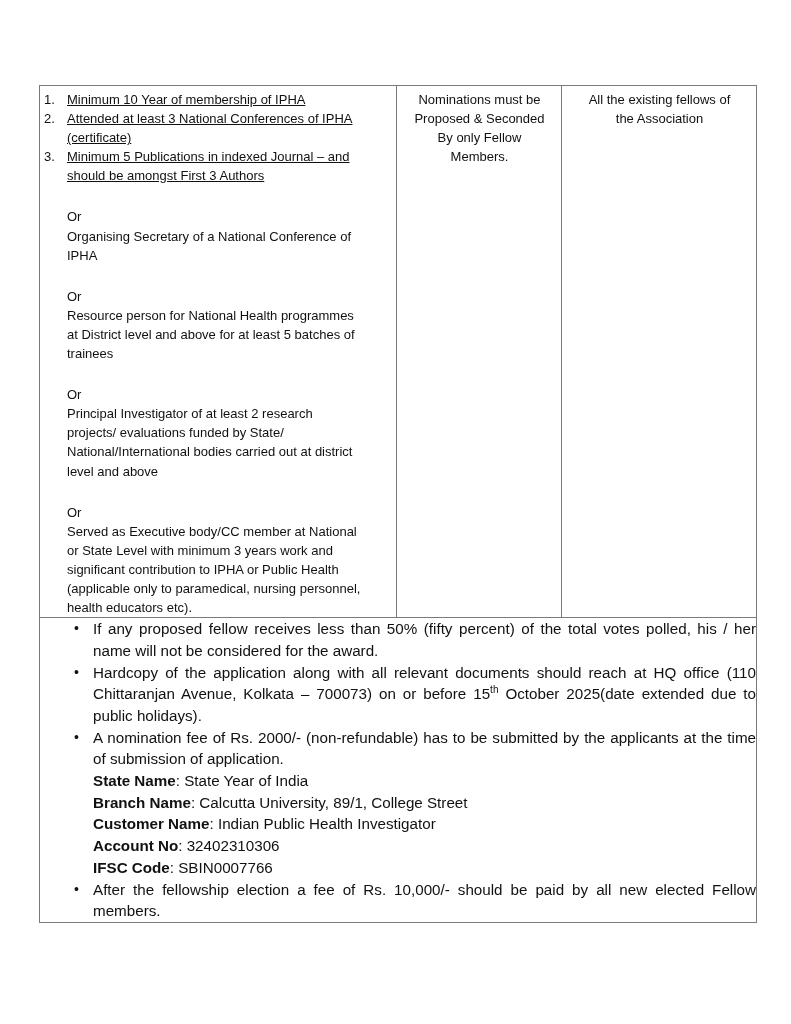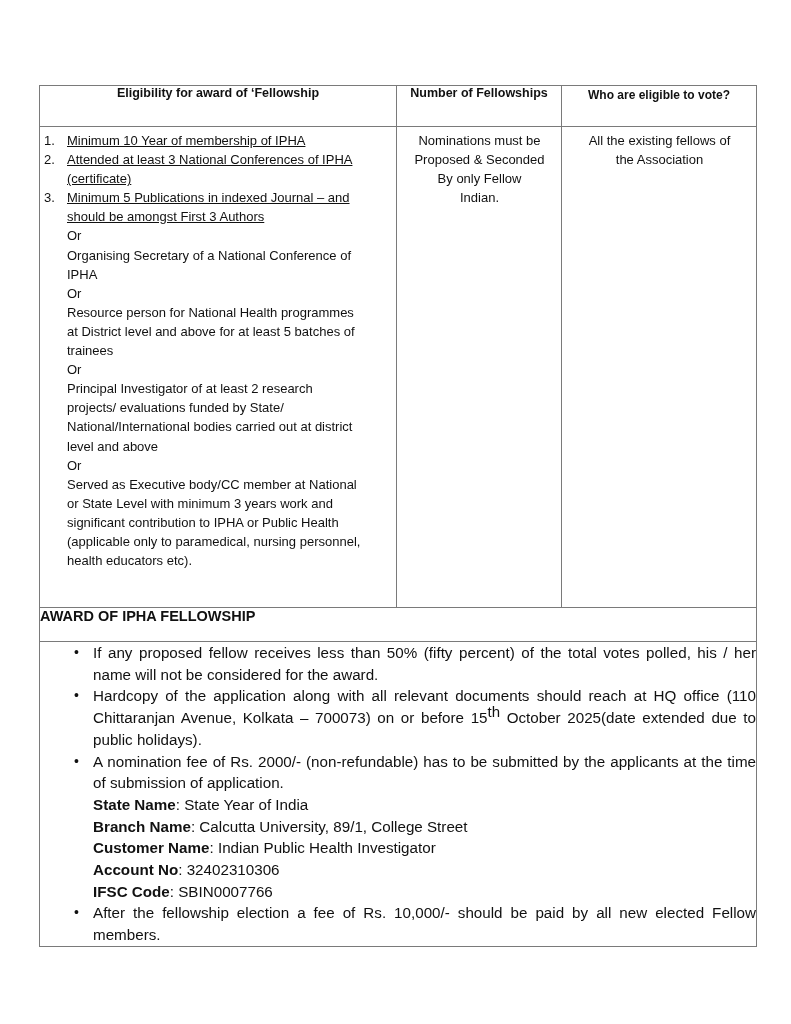--- a/index.html
+++ b/index.html
@@ -8,47 +8,42 @@
   .page { position:absolute; left:0; top:0; width:791px; height:1024px; }
   table.grid { position:absolute; left:39px; top:85px; width:717px; border-collapse:collapse; table-layout:fixed; }
   table.grid td, table.grid th { border:1px solid #7a7a7a; vertical-align:top; padding:0; }
   th.h { height:38px; font-weight:bold; font-size:12.5px; text-align:center; padding-top:3px; }
   th.h.c3 { font-size:12px; padding-top:2px; }
   td.body1 { height:480px; font-size:13px; line-height:19.1px; }
   .list1 { margin:0; padding:4px 4px 0 4px; }
   .li { display:flex; }
   .li .num { width:23px; flex:none; }
   .li .txt { flex:1;text-decoration:underline; }
-  .sub { padding-left:23px; }
+  .sub { padding-left:23px;margin-top:22px; }
   .cell-text { padding:4px 6px 0 7px;text-align:center; }
   td.award-h { height:33px; font-weight:bold; font-size:14.5px; padding:5px 0 0 7px; }
   td.award-b { font-size:15.2px; line-height:21.7px; padding:4px 8px 4px 0; }
   .bul { display:flex; text-align:justify; }
   .bul .dot { width:53px; flex:none; text-align:right; padding-right:14px; box-sizing:border-box; font-size:14px; }
   .bul .btxt { flex:1; }
   .bank { padding-left:53px; }
-  sup { font-size:15px; line-height:0; }
+  sup { font-size:10px; line-height:0; }
   b { font-weight:bold; }
 </style>
 </head>
 <body>
 
 <div class="page">
 <table class="grid">
   <colgroup>
         <col style="width:357px">
         <col style="width:165px">
         <col style="width:195px">
       </colgroup>
   <tbody>
-        <tr>
-    <th class="h">Eligibility for award of ‘Fellowship</th>
-    <th class="h">Number of Fellowships</th>
-    <th class="h c3">Who are eligible to vote?</th>
-  </tr>
   <tr>
     <td class="body1">
       <div class="list1">
         <div class="li">
           <span class="num">1.</span>
           <span class="txt"><span>Minimum 10 Year of membership of IPHA</span></span>
         </div>
         <div class="li">
           <span class="num">2.</span>
           <span class="txt"><span>Attended at least 3 National Conferences of IPHA</span><br><span>(certificate)</span></span>
@@ -83,32 +78,29 @@
           <div>(applicable only to paramedical, nursing personnel,</div>
           <div>health educators etc).</div>
         </div>
       </div>
     </td>
     <td class="body1">
       <div class="cell-text">
         <div>Nominations must be</div>
         <div>Proposed &amp; Seconded</div>
         <div>By only Fellow</div>
-        <div>Indian.</div>
+        <div>Members.</div>
       </div>
     </td>
     <td class="body1">
       <div class="cell-text">
         <div>All the existing fellows of</div>
         <div>the Association</div>
       </div>
     </td>
-  </tr>
-  <tr>
-    <td colspan="3" class="award-h">AWARD OF IPHA FELLOWSHIP</td>
   </tr>
   <tr>
     <td colspan="3" class="award-b">
       <div class="bul">
         <span class="dot">•</span>
         <span class="btxt">If any proposed fellow receives less than 50% (fifty percent) of the total votes polled, his / her name will not be considered for the award.</span>
       </div>
       <div class="bul">
         <span class="dot">•</span>
         <span class="btxt"><span>Hardcopy of the application along with all relevant documents should reach at HQ office (110 Chittaranjan Avenue, Kolkata – 700073) on or before 15</span><sup>th</sup><span> October 2025(date extended due to public holidays).</span></span>

